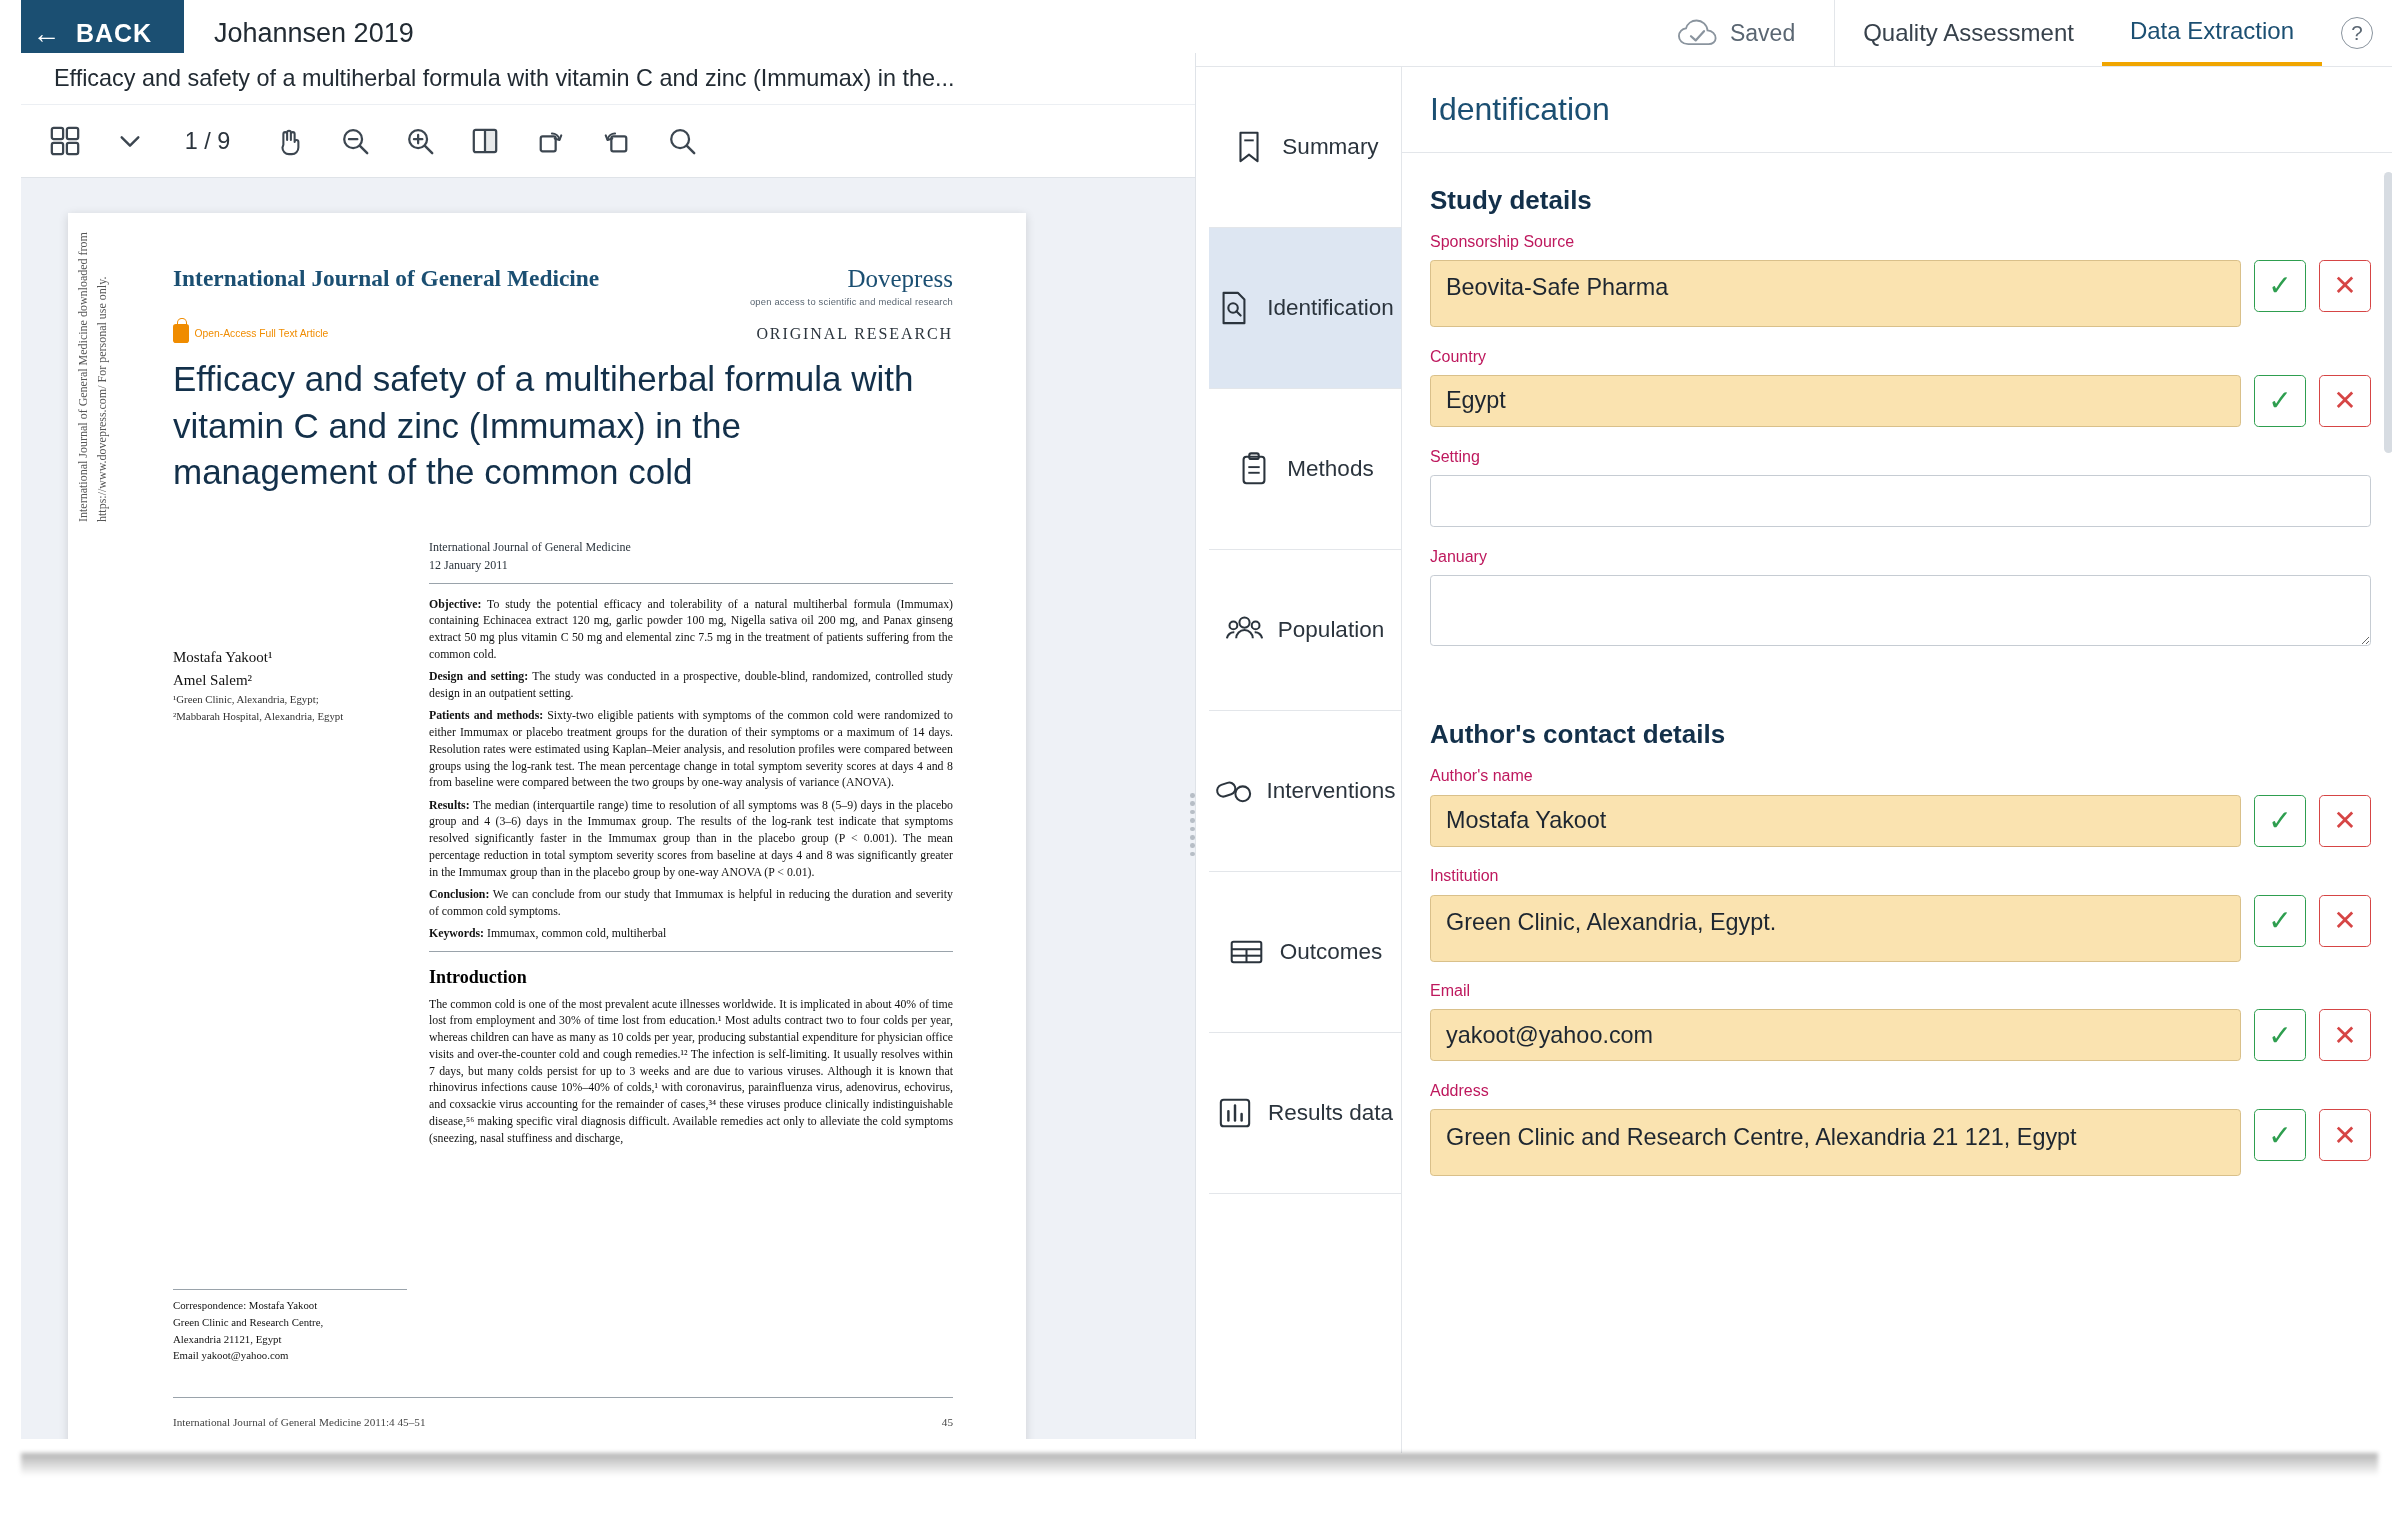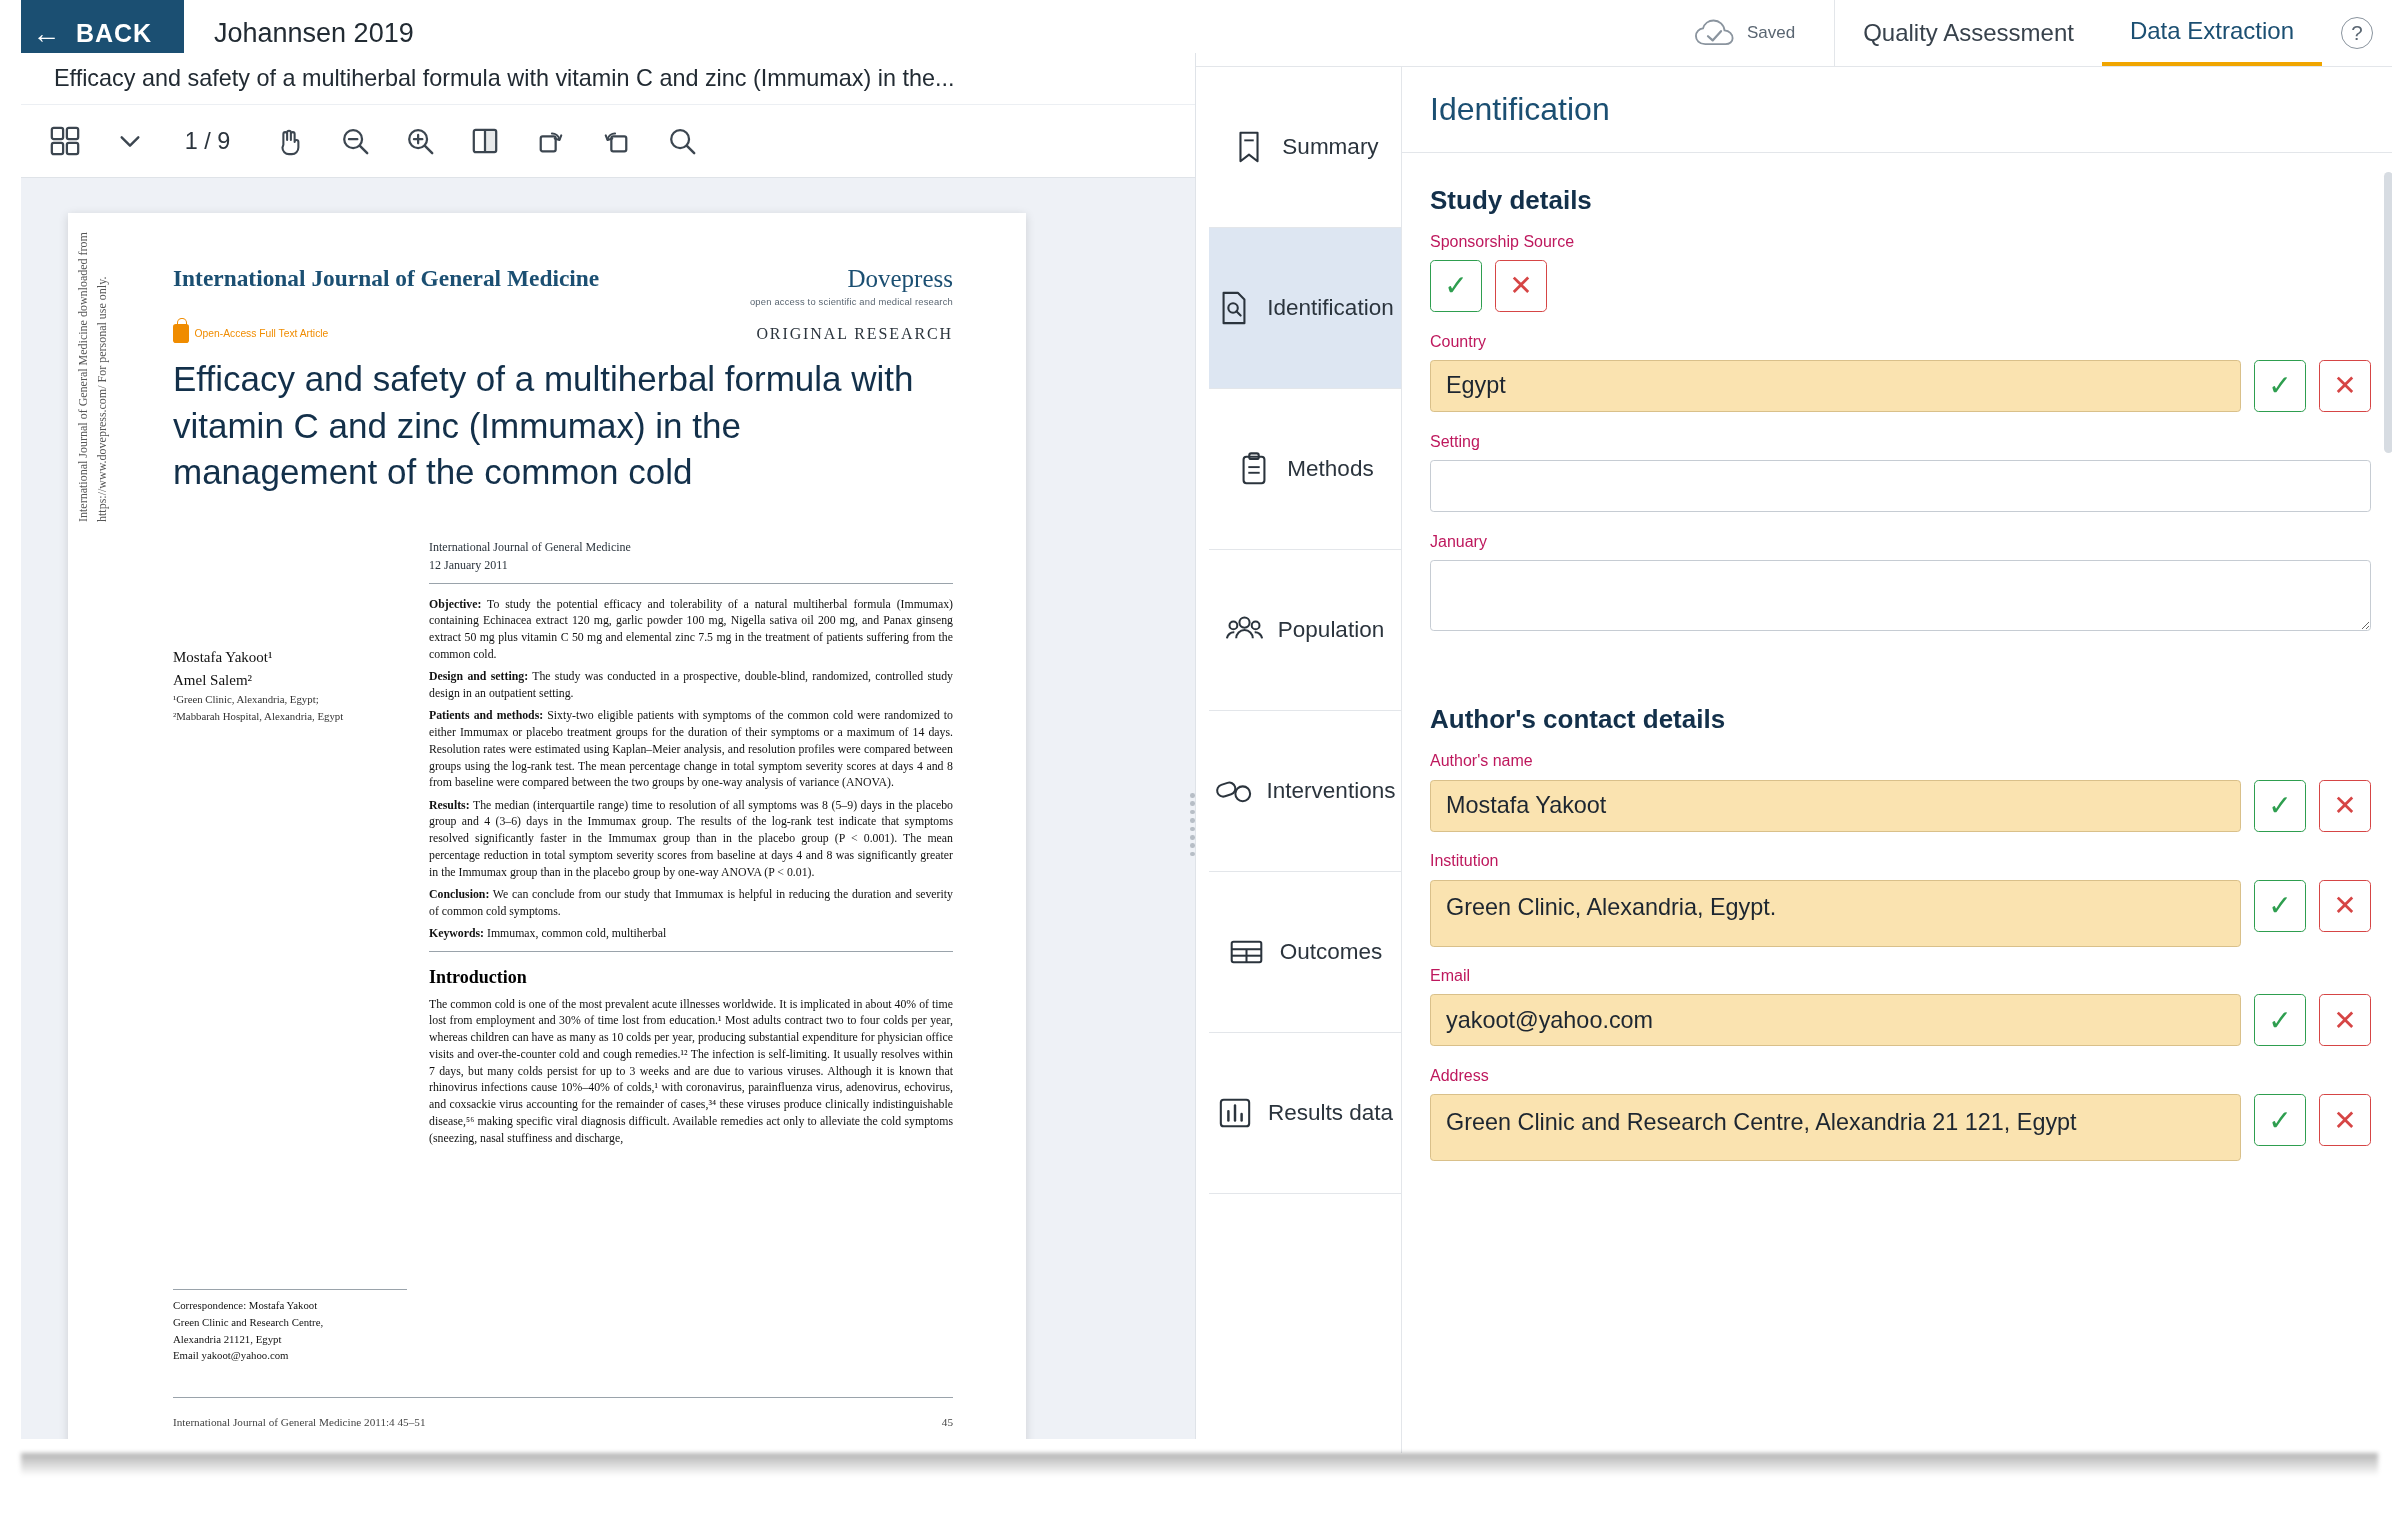--- a/index.html
+++ b/index.html
@@ -40,21 +40,21 @@
     font-size: 27px; color: #222b33;
   }
   .topbar-right {
     margin-left: auto;
     display: flex; align-items: stretch;
   }
   .saved-box {
     display: flex; align-items: center; gap: 13px;
     padding: 0 39px 0 26px;
     border-right: 0.9px solid #e3e6ea;
-    color: #5a6672; font-size: 17px;
+    color: #5a6672; font-size: 23px;
   }
   .cloud-ic { width: 39px; height: 28px; display:block; }
   .tab {
     display: flex; align-items: center;
     padding: 0 28px;
     font-size: 24px; color: #38424c;
     cursor: pointer;
   }
   .tab.active {
     color: #1b4f72;
@@ -522,20 +522,21 @@
 
   <div class="panel">
     <div class="panel-head">Identification</div>
 
     <div class="panel-body">
 
       <div class="group-title">Study details</div>
 
       <div class="field-label">Sponsorship Source</div>
       <div class="field-row">
+        <textarea class="inp ta" style="">Beovita-Safe Pharma</textarea>
         <div class="btn-ok">✓</div>
         <div class="btn-x">✕</div>
       </div>
 
       <div class="field-label">Country</div>
       <div class="field-row">
         <input class="inp" value="Egypt" style="">
         <div class="btn-ok">✓</div>
         <div class="btn-x">✕</div>
       </div>

